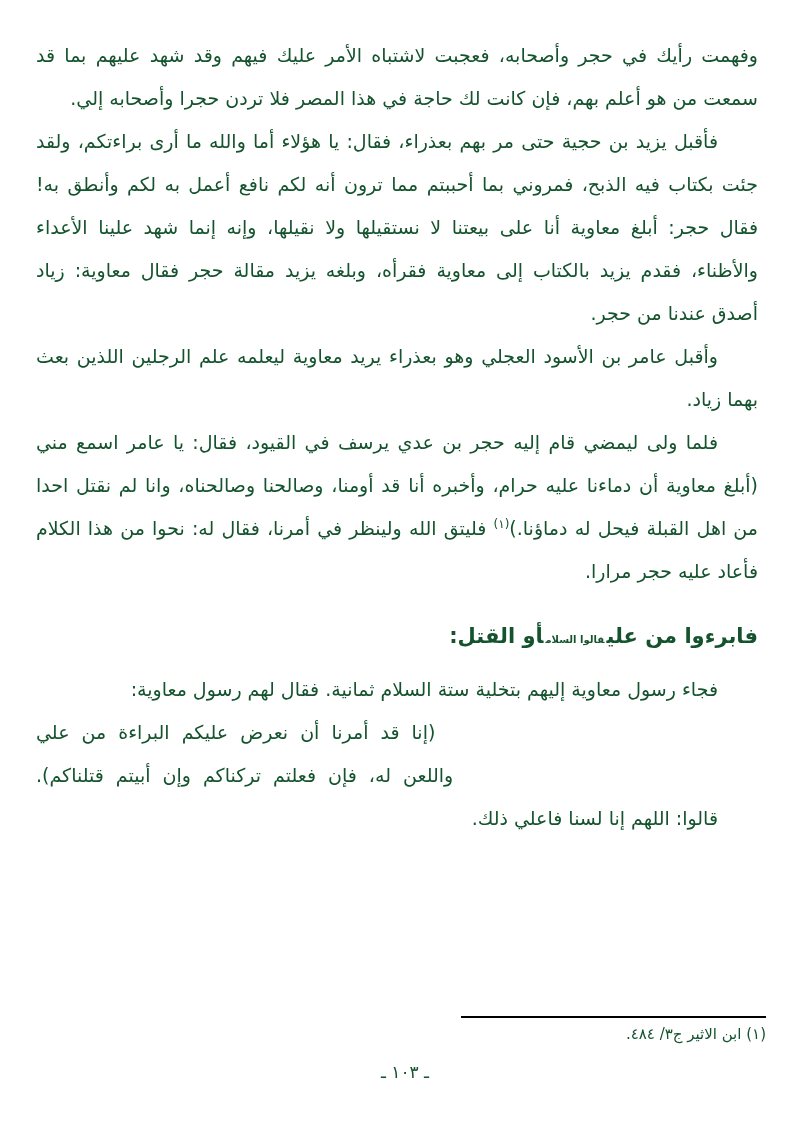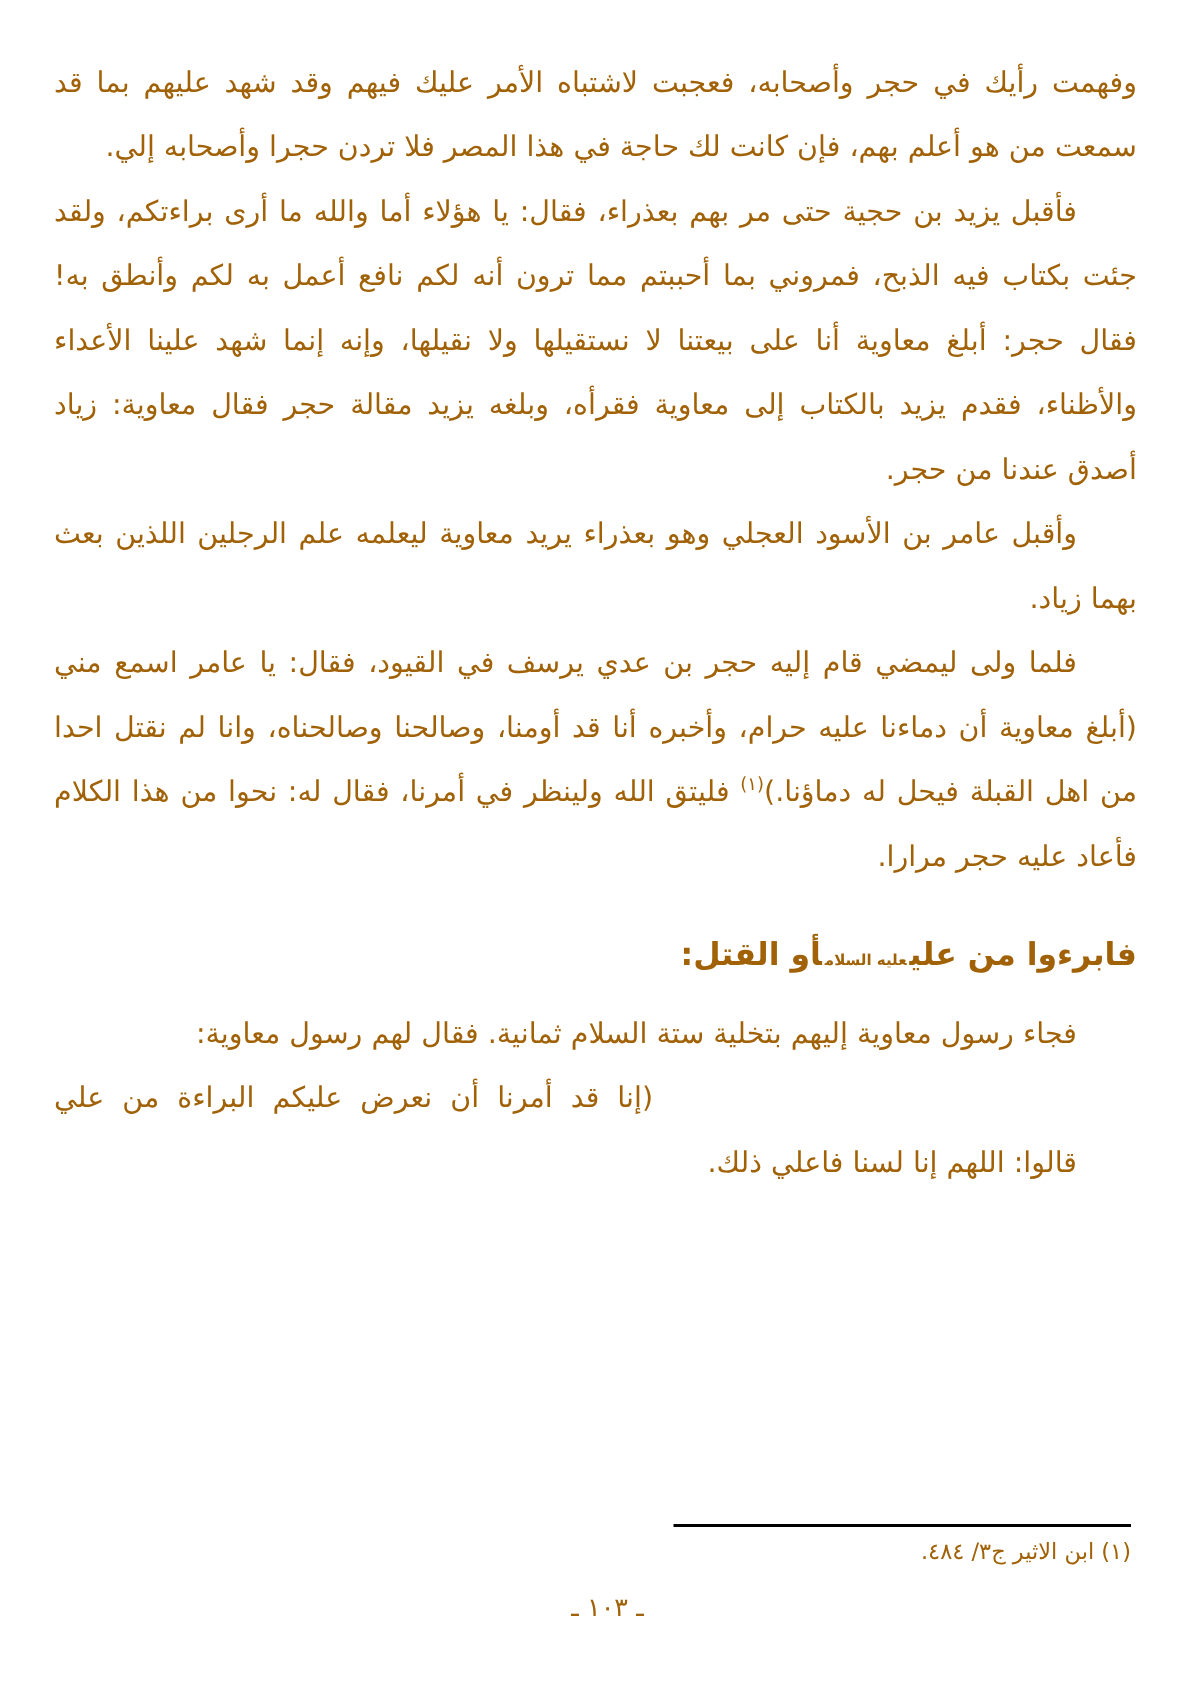--- a/index.html
+++ b/index.html
@@ -1,35 +1,35 @@
 <!DOCTYPE html>
 <html lang="ar" dir="rtl"><head>
 <meta charset="utf-8">
 <style>
   html,body{margin:0;padding:0;background:#e8e8e8;}
   .page{
     width:794px;height:1122px;background:#ffffff;position:relative;
-    margin:0 auto;direction:rtl;color:#a16207;
+    margin:0 auto;direction:rtl;color:#14532d;
     font-family:"DejaVu Sans",sans-serif;overflow:hidden;
   }
   .text-block{
     position:absolute;top:34px;right:36px;left:36px;
     font-size:19px;line-height:43px;text-align:justify;
   }
   .para{text-indent:40px;margin:0;}
   .para.no-indent{text-indent:0;}
   sup.fn{font-size:12px;line-height:0;vertical-align:super;}
   .honorific{font-size:10px;line-height:0;padding:0 2px;}
   .heading{
     font-weight:bold;font-size:21px;text-indent:0;
     margin:22px 0 10px 0;line-height:43px;
   }
   .quote-line{text-align:left;padding-right:24px;word-spacing:6px;text-indent:0;margin:0;}
   .short-line{text-indent:40px;text-align:right;margin:0;}
-  .footnote-area{position:absolute;top:1016px;right:40px;left:36px;}
+  .footnote-area{position:absolute;top:1016px;right:28px;left:36px;}
   .fn-rule{width:305px;height:0;border-top:2px solid #000;margin-bottom:4px;}
   .fn-text{font-size:15px;text-align:right;line-height:24px;}
   .page-number{
     position:absolute;top:1062px;left:0;right:0;
     text-align:center;font-size:17px;letter-spacing:1px;margin-left:16px;
   }
 </style>
 </head>
 <body>
 
@@ -38,26 +38,27 @@
   <div class="text-block">
 
     <p class="para no-indent">وفهمت رأيك في حجر وأصحابه، فعجبت لاشتباه الأمر عليك فيهم وقد شهد عليهم بما قد سمعت من هو أعلم بهم، فإن كانت لك حاجة في هذا المصر فلا تردن حجرا وأصحابه إلي.</p>
 
     <p class="para">فأقبل يزيد بن حجية حتى مر بهم بعذراء، فقال: يا هؤلاء أما والله ما أرى براءتكم، ولقد جئت بكتاب فيه الذبح، فمروني بما أحببتم مما ترون أنه لكم نافع أعمل به لكم وأنطق به! فقال حجر: أبلغ معاوية أنا على بيعتنا لا نستقيلها ولا نقيلها، وإنه إنما شهد علينا الأعداء والأظناء، فقدم يزيد بالكتاب إلى معاوية فقرأه، وبلغه يزيد مقالة حجر فقال معاوية: زياد أصدق عندنا من حجر.</p>
 
     <p class="para">وأقبل عامر بن الأسود العجلي وهو بعذراء يريد معاوية ليعلمه علم الرجلين اللذين بعث بهما زياد.</p>
 
     <p class="para"><span>فلما ولى ليمضي قام إليه حجر بن عدي يرسف في القيود، فقال: يا عامر اسمع مني (أبلغ معاوية أن دماءنا عليه حرام، وأخبره أنا قد أومنا، وصالحنا وصالحناه، وانا لم نقتل احدا من اهل القبلة فيحل له دماؤنا.)</span><sup class="fn">(١)</sup><span> فليتق الله ولينظر في أمرنا، فقال له: نحوا من هذا الكلام فأعاد عليه حجر مرارا.</span></p>
 
-    <h2 class="heading"><span>فابرءوا من علي</span><span class="honorific">عليه السلام</span><span>أو القتل:</span></h2>
+    <h2 class="heading"><span>فابرءوا من علي</span><span class="honorific">قالوا السلام</span><span>أو القتل:</span></h2>
 
     <p class="para">فجاء رسول معاوية إليهم بتخلية ستة السلام ثمانية. فقال لهم رسول معاوية:</p>
 
     <p class="quote-line">(إنا قد أمرنا أن نعرض عليكم البراءة من علي</p>
 
+    <p class="quote-line">واللعن له، فإن فعلتم تركناكم وإن أبيتم قتلناكم).</p>
 
 
     <p class="short-line">قالوا: اللهم إنا لسنا فاعلي ذلك.</p>
 
   </div>
 
   <div class="footnote-area">
     <div class="fn-rule"></div>
     <div class="fn-text">(١) ابن الاثير ج٣/ ٤٨٤.</div>
   </div>

